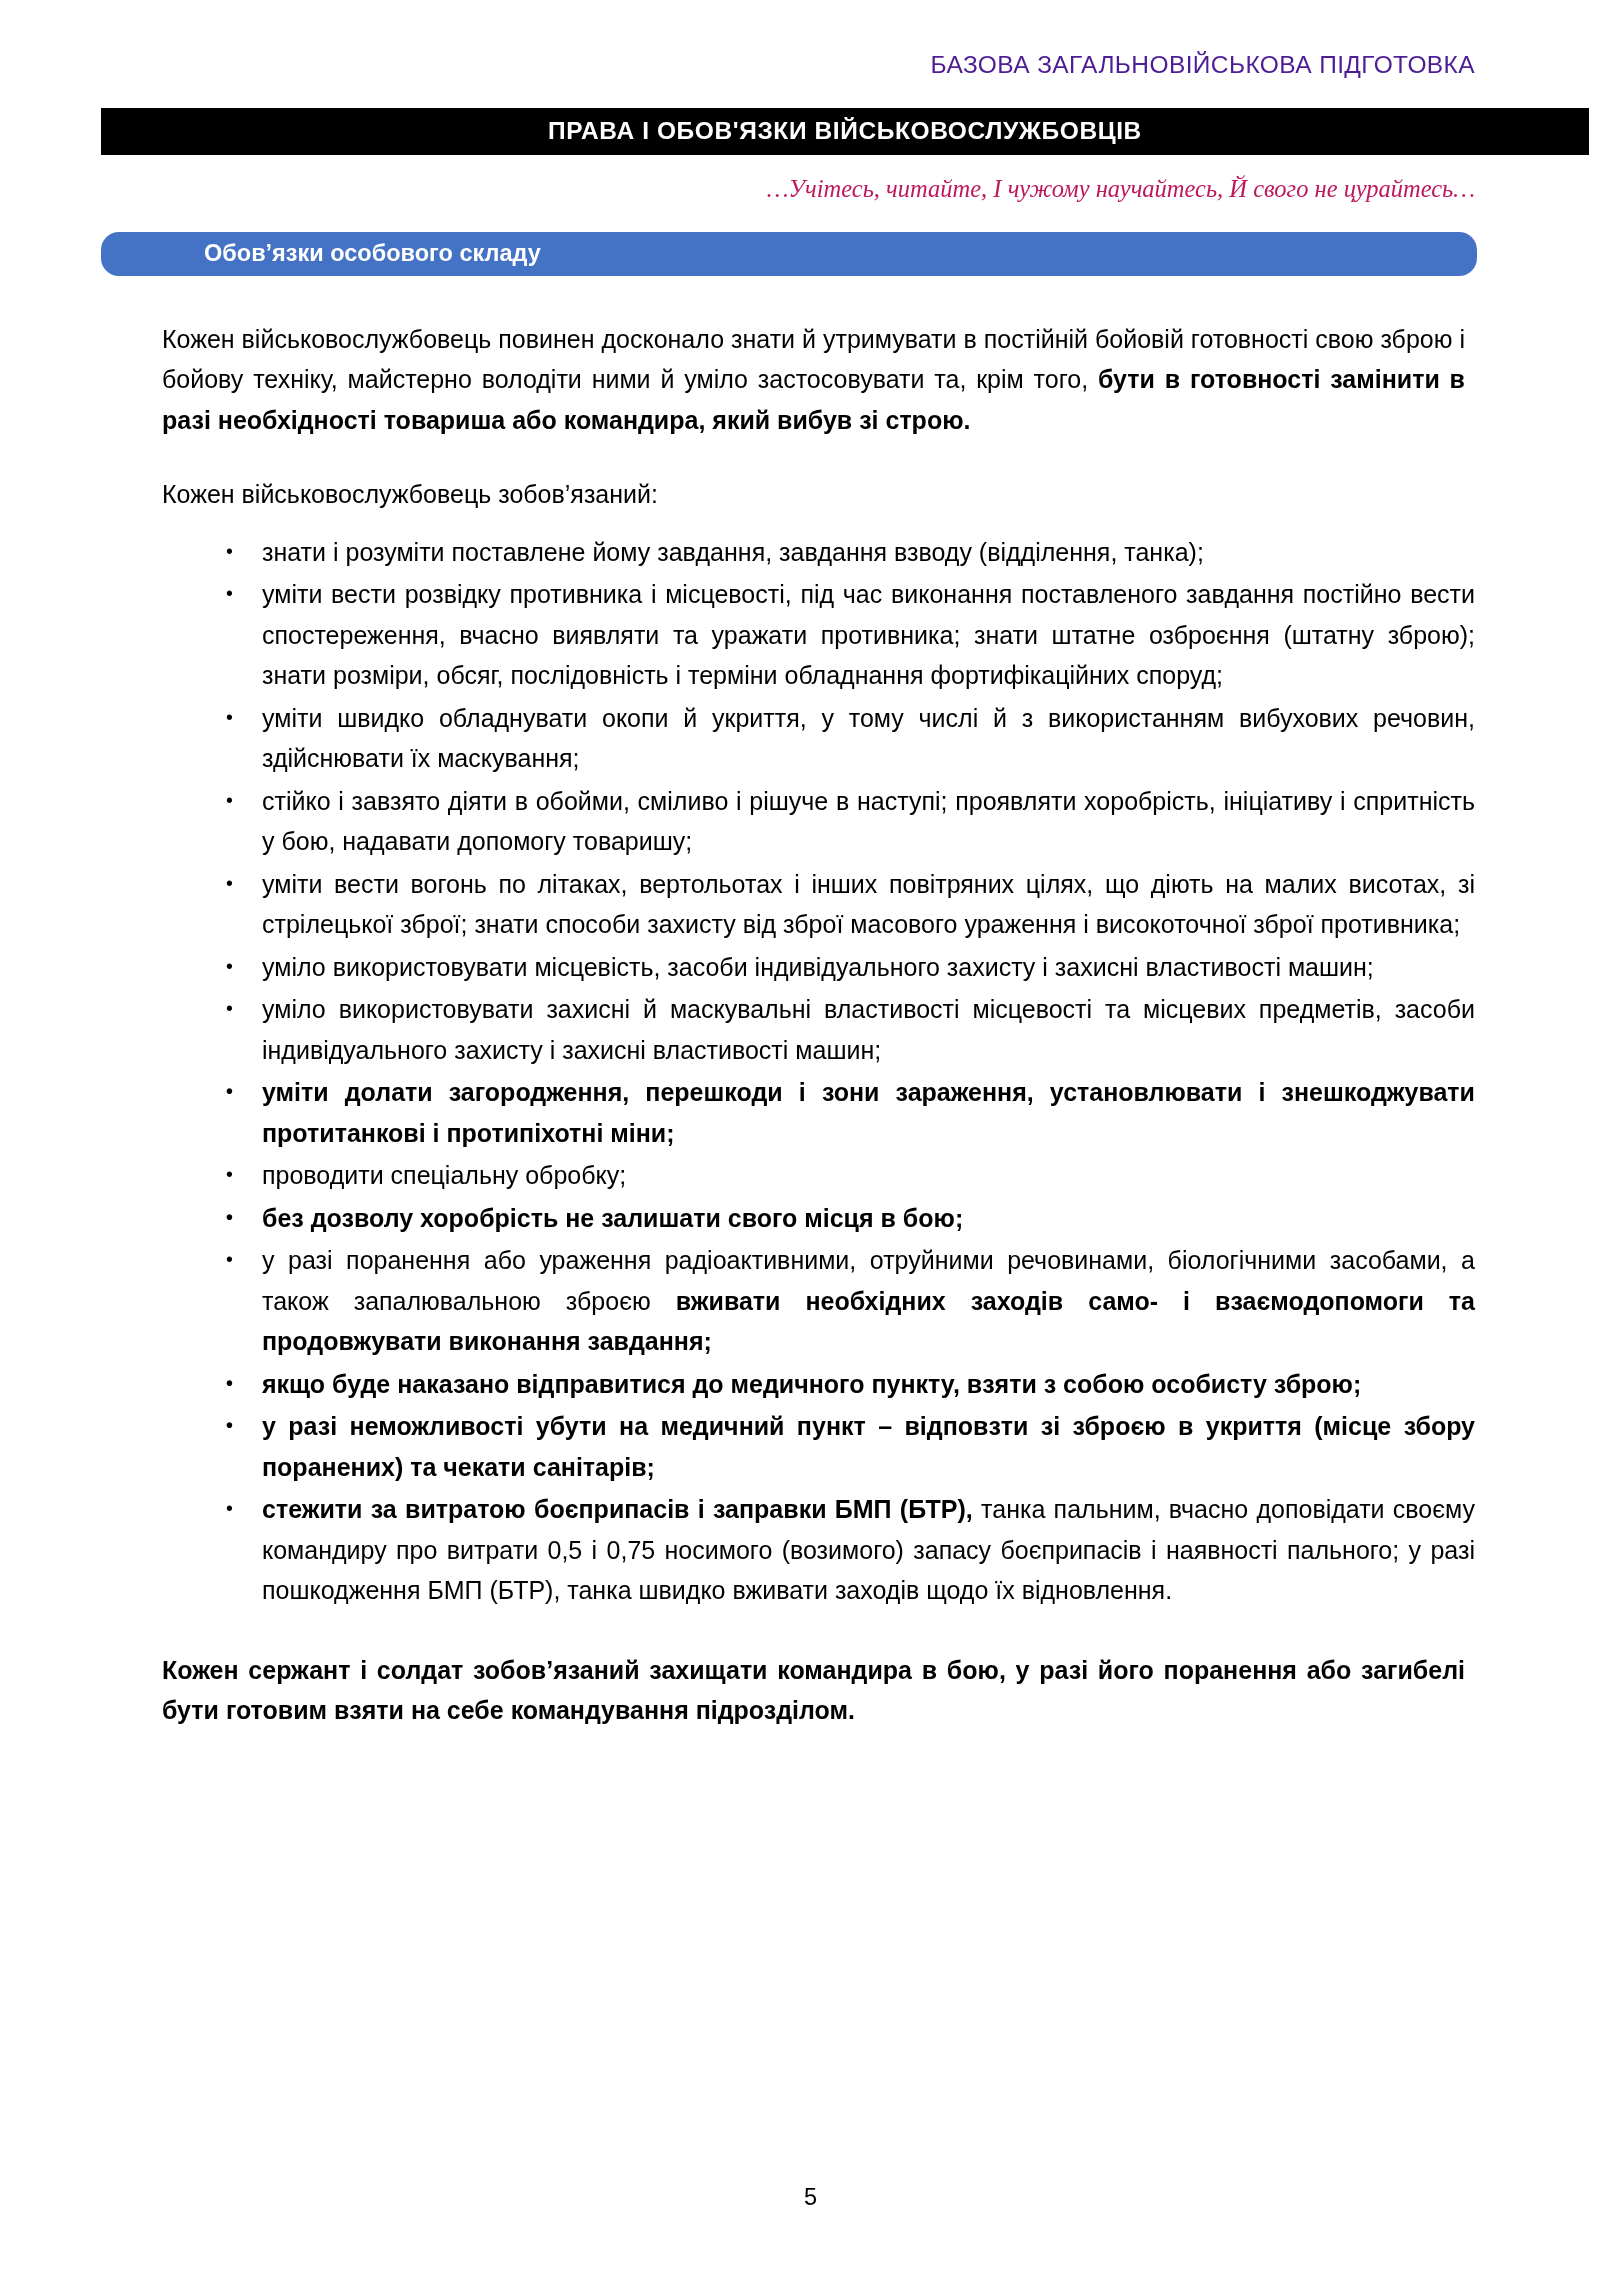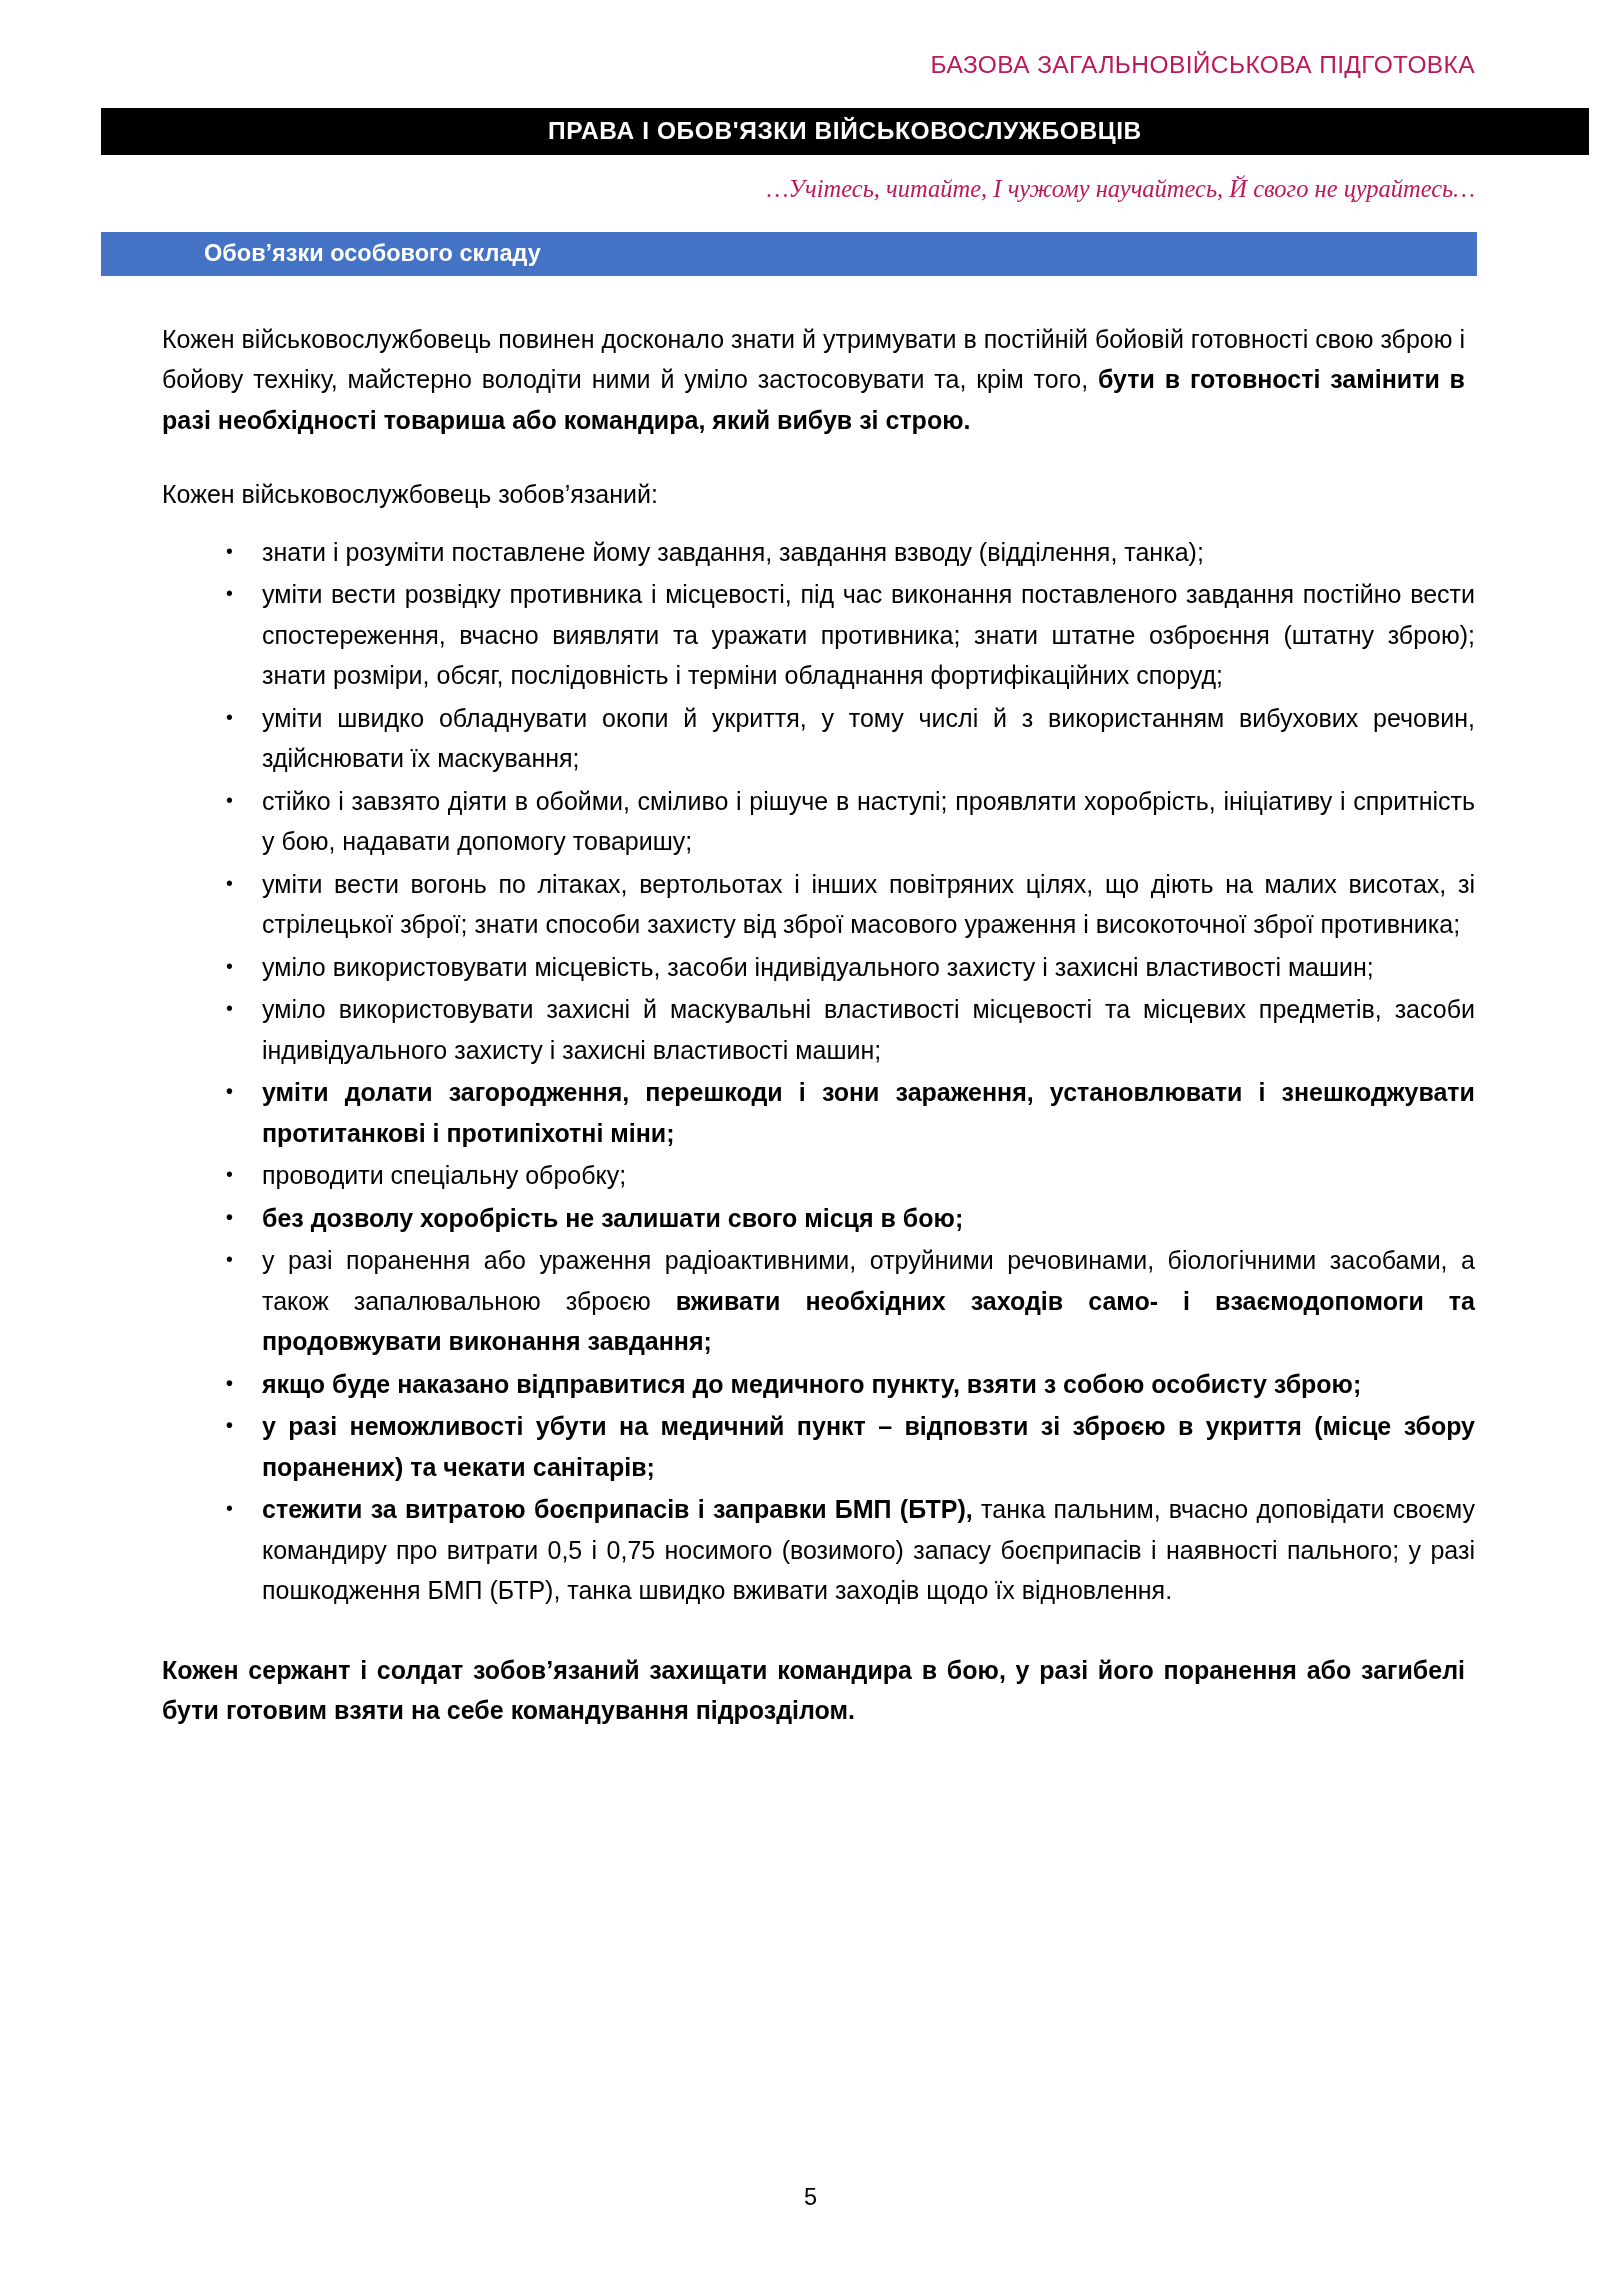--- a/index.html
+++ b/index.html
@@ -26,21 +26,21 @@
     left: 152px;
     top: 0;
     width: 1323px;
   }
 
   
   .running-head {
     text-align: right;
     font-size: 24.5px;
     letter-spacing: 0.4px;
-    color: #be185d;
+    color: #4c1d95;
     padding-top: 51px;
     white-space: nowrap;
   }
 
   
   .title-bar {
     margin-top: 29px;
     margin-left: -51px;
     width: 1488px;
     background: #000000;
@@ -68,20 +68,21 @@
   .section-bar {
     margin-top: 29px;
     margin-left: -51px;
     width: 1376px;
     background: #4472C4;
     color: #ffffff;
     font-weight: bold;
     font-size: 23.5px;
     padding: 7.8px 0 8.8px 0;
     box-sizing: border-box;
+    border-radius: 18px;
   }
   .section-bar .label {
     display: block;
     margin-left: 103px;
   }
 
   
   p.body {
     font-size: 25px;
     line-height: 1.62;

